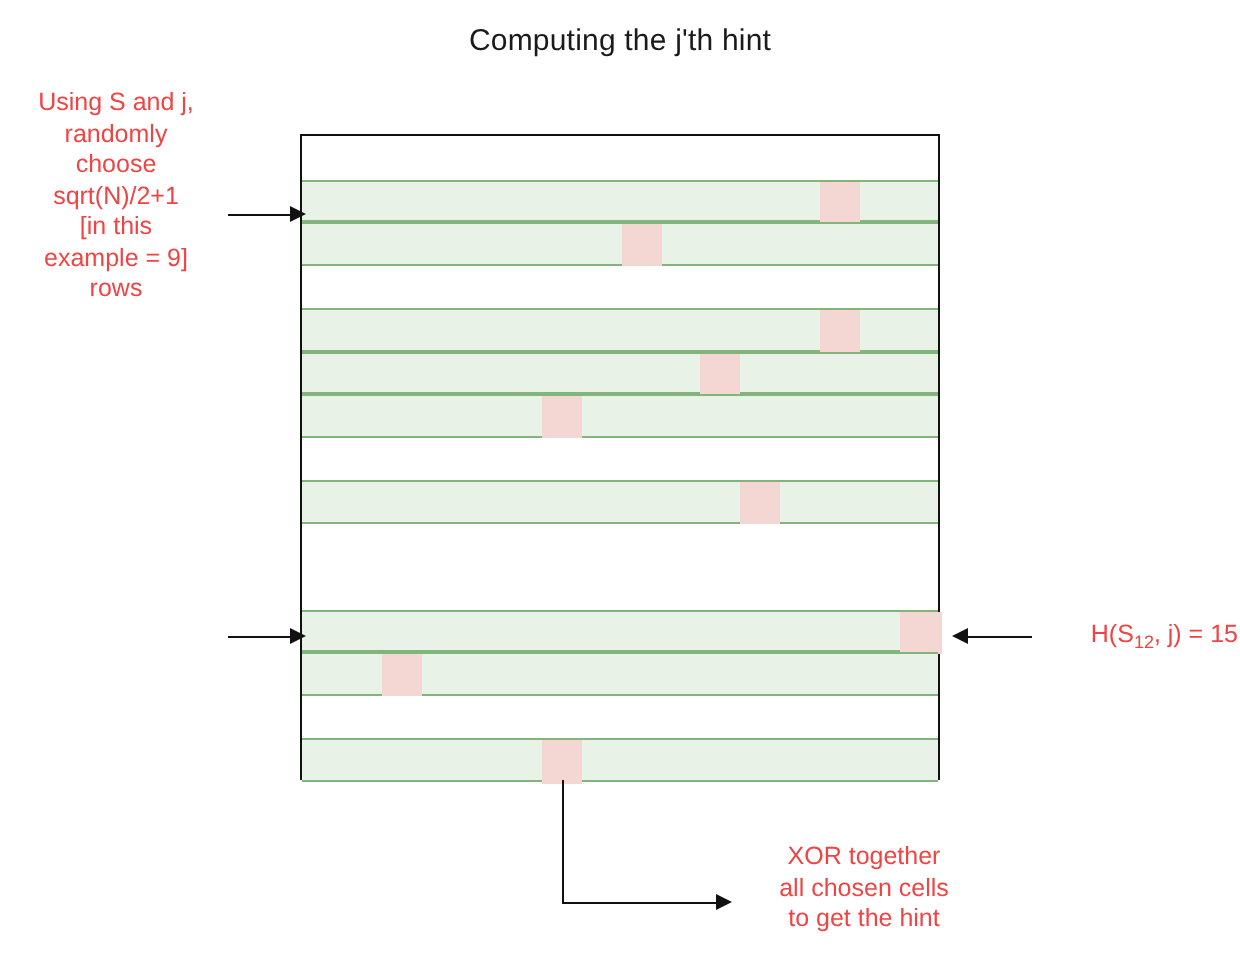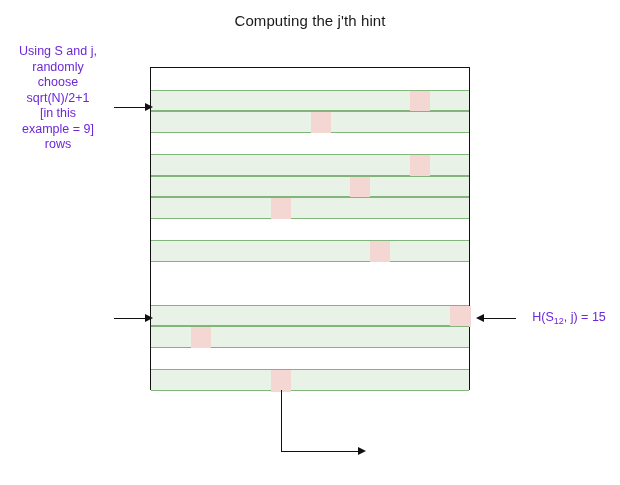--- a/index.html
+++ b/index.html
@@ -77,37 +77,37 @@
     border-bottom: 4.5px solid transparent;
   }
   .arrow-head.right { border-left: 8px solid #111111; }
   .arrow-head.left  { border-right: 8px solid #111111; }
 
   
   .label {
     position: absolute;
     font-size: 12.5px;
     line-height: 15.5px;
-    color: #6d28d9;
+    color: #ef4444;
     white-space: pre-line;
   }
   #label-top-left {
     left: 2px; top: 44px;
     width: 112px;
     text-align: center;
   }
   #label-row12 {
     left: 14px; top: 298px;
     width: 104px;
     text-align: center;
   }
   #label-hash {
     left: 519px; top: 310px;
     width: 100px;
-    text-align: center;
+    text-align: right;
   }
   #label-xor {
     left: 372px; top: 421px;
     width: 120px;
     text-align: center;
   }
   sub {
     font-size: 9px;
     vertical-align: -3px;
   }
@@ -172,14 +172,17 @@
 
   <div class="arrow-line arrow-h" style="left:483px; top:318px; width:33px;"></div>
   <div class="arrow-head left" style="left:476px; top:314px;"></div>
 
   <div class="label" id="label-hash"><span>H(S</span><sub>12</sub><span>, j) = 15</span></div>
 
   <div class="arrow-line arrow-v" style="left:281px; top:390px; height:62px;"></div>
   <div class="arrow-line arrow-h" style="left:281px; top:451px; width:80px;"></div>
   <div class="arrow-head right" style="left:358px; top:447px;"></div>
 
+  <div class="label" id="label-xor">XOR together
+all chosen cells
+to get the hint</div>
 
 </div>
 
 </body></html>

